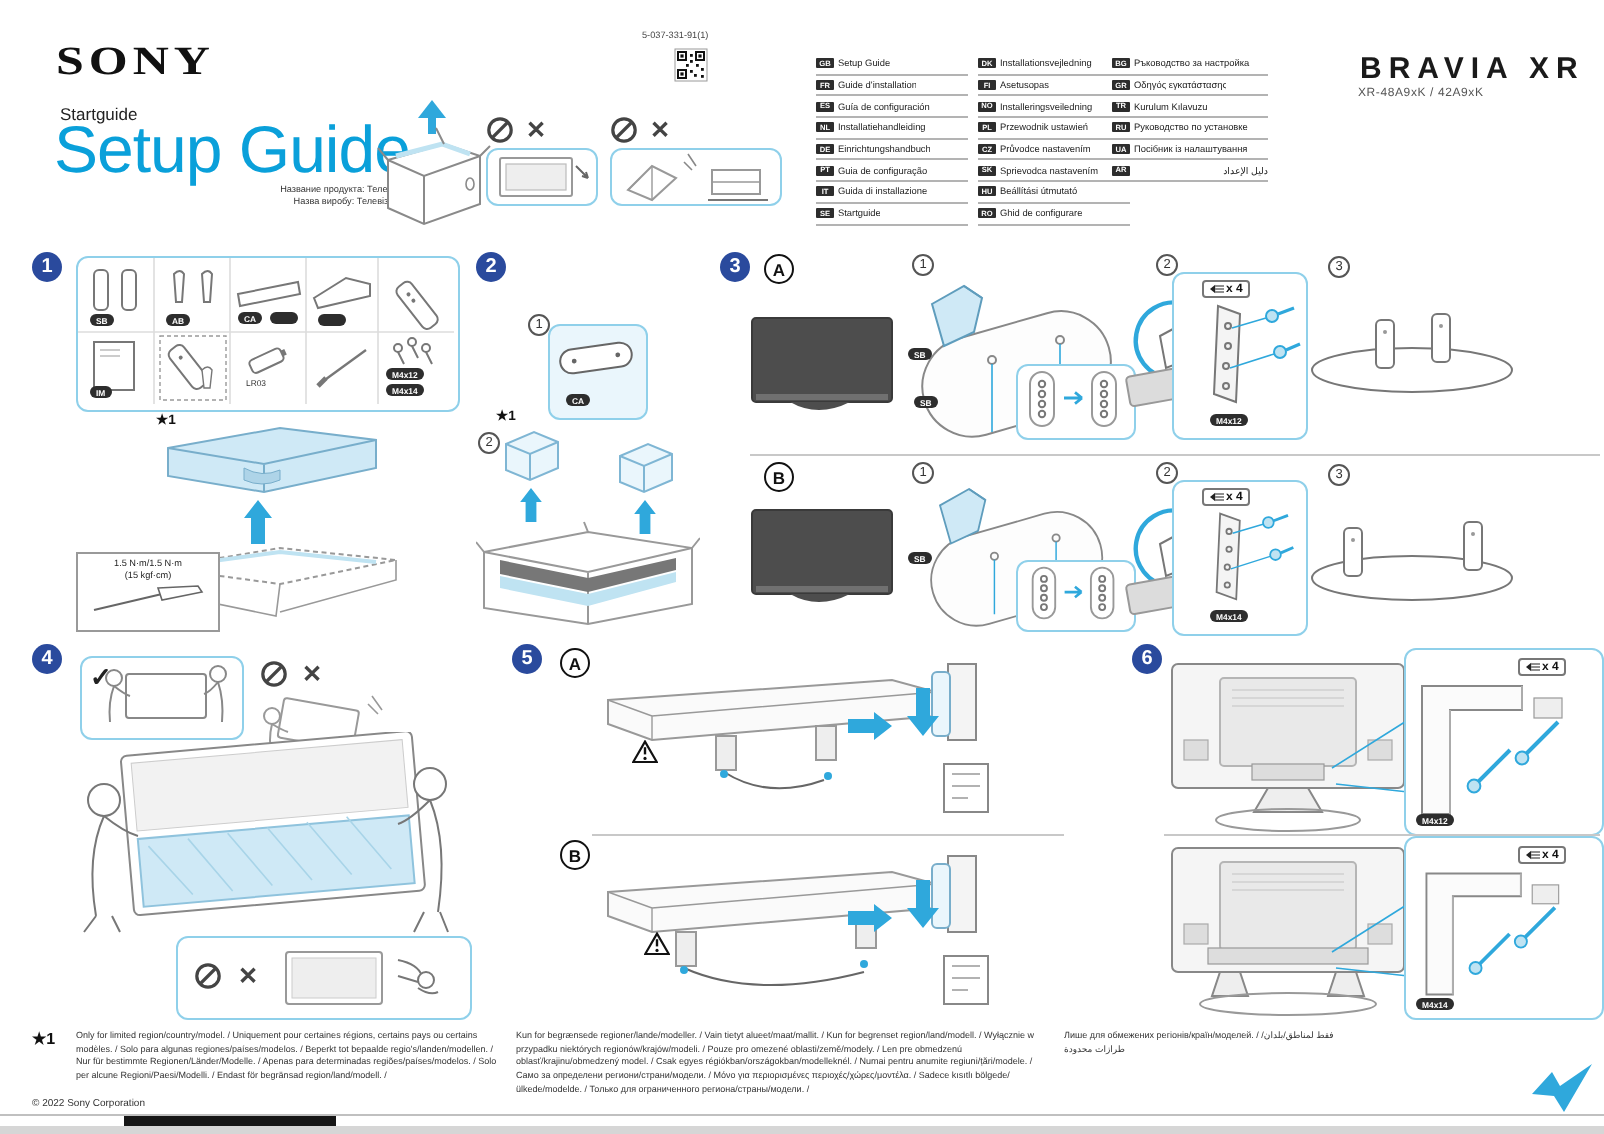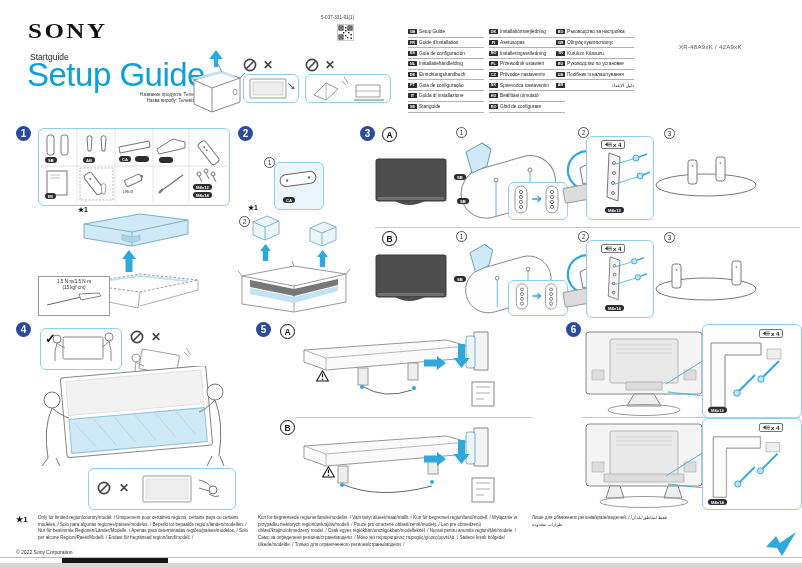--- a/index.html
+++ b/index.html
@@ -214,20 +214,21 @@
     <div class="lang-row">
         <span class="lang-code">UA</span>
         <span class="lang-title">Посібник із налаштування</span>
       </div>
     <div class="lang-row">
         <span class="lang-code">AR</span>
         <span class="lang-title ar">دليل الإعداد</span>
       </div>
   </div>
 
+  <div class="bravia" style="left:680px;top:26px;">BRAVIA XR</div>
   <div class="models" style="left:679px;top:44px;">XR-48A9xK / 42A9xK</div>
 
   <div class="abs" style="left:14px;top:124px;width:220px;height:192px;">
     <div class="stepnum" style="left:2px;top:2px;">1</div>
     <div class="callout" style="left:24px;top:4px;width:190px;height:76px;">
       <svg width="188" height="73" viewBox="0 0 188 73">
         <path d="M0 37 h188 M38 0 v37 M76 0 v37 M114 0 v37 M150 0 v37 M38 37 v36 M76 37 v36 M114 37 v36 M150 37 v36" stroke="#ddd" stroke-width="0.8"></path>
 
         <rect x="8" y="6" width="7" height="20" rx="2.5" fill="#fff" stroke="#777"></rect>
         <rect x="22" y="6" width="7" height="20" rx="2.5" fill="#fff" stroke="#777"></rect>

